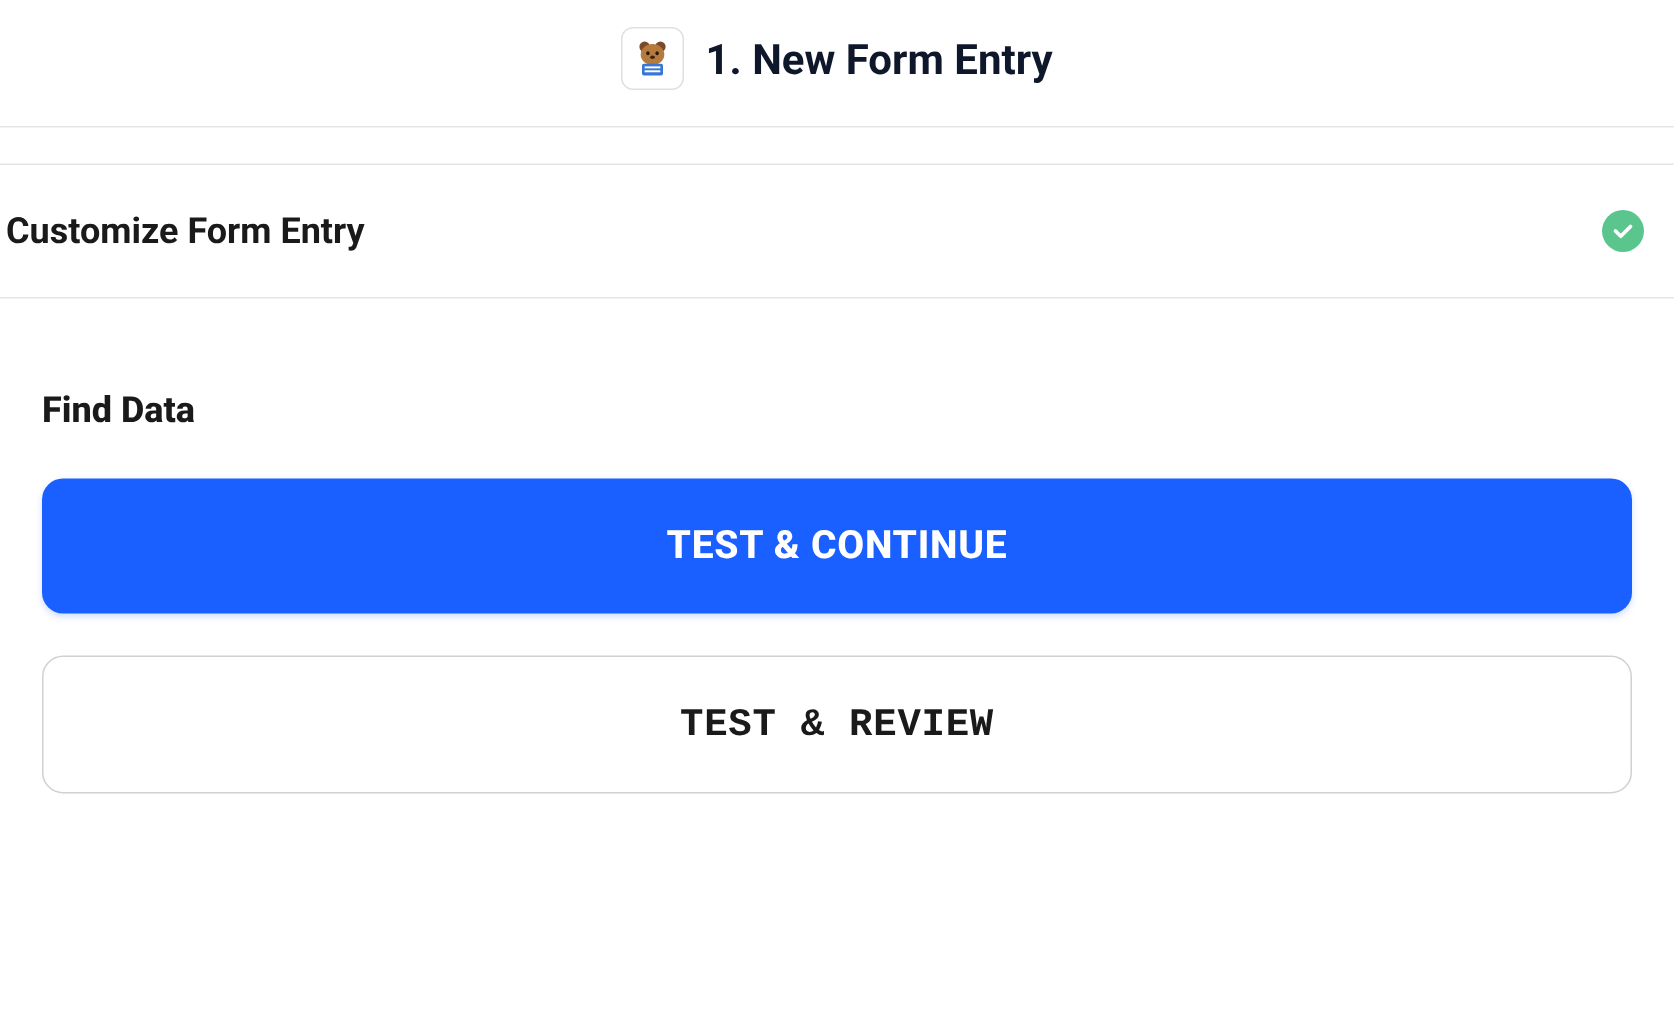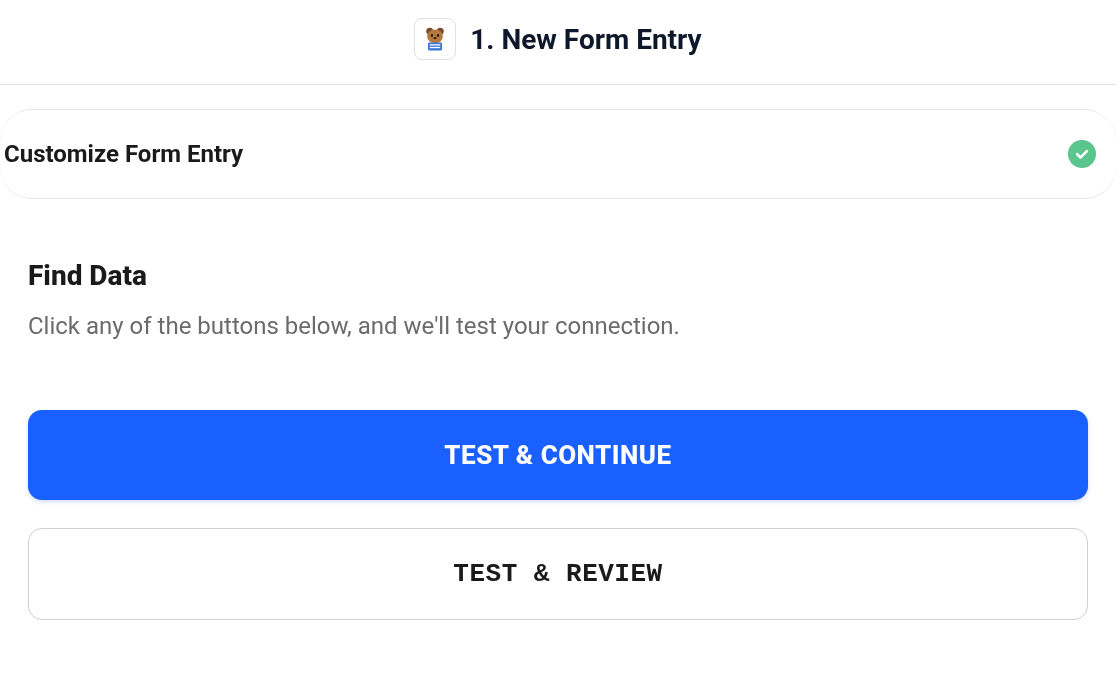--- a/index.html
+++ b/index.html
@@ -42,21 +42,20 @@
       color: #0f172a;
     }
     .section-row {
       display: flex;
       align-items: center;
       justify-content: space-between;
       padding: 30px 20px 30px 4px;
       border-top: 1px solid #e5e5e5;
       border-bottom: 1px solid #e5e5e5;
       margin-top: 24px;
-      border-radius: 32px;
     }
     .section-title {
       font-size: 24px;
       font-weight: 700;
       color: #1a1a1a;
     }
     .check-badge {
       width: 28px;
       height: 28px;
       border-radius: 50%;
@@ -67,24 +66,24 @@
       flex-shrink: 0;
     }
     .check-badge svg {
       width: 16px;
       height: 16px;
     }
     .content {
       padding: 60px 28px 0 28px;
     }
     .content-heading {
-      font-size: 28px;
+      font-size: 24px;
       font-weight: 800;
       color: #1a1a1a;
-      margin-bottom: 20px;
+      margin-bottom: 32px;
     }
     .content-desc {
       font-size: 24px;
       color: #6b6b6b;
       margin-bottom: 70px;
     }
     .btn {
       display: block;
       width: 100%;
       padding: 30px 2px;
@@ -134,16 +133,15 @@
   <div class="section-title">Customize Form Entry</div>
   <div class="check-badge">
     <svg viewBox="0 0 16 16">
       <path d="M3 8 L6.5 11.5 L13 5" stroke="#ffffff" stroke-width="2.5" fill="none" stroke-linecap="round" stroke-linejoin="round"></path>
     </svg>
   </div>
 </div>
 
 <div class="content">
   <h2 class="content-heading">Find Data</h2>
-  <p class="content-desc">Click any of the buttons below, and we'll test your connection.</p>
   <button class="btn btn-primary">TEST &amp; CONTINUE</button>
   <button class="btn btn-secondary">TEST &amp; REVIEW</button>
 </div>
 
 </body></html>

